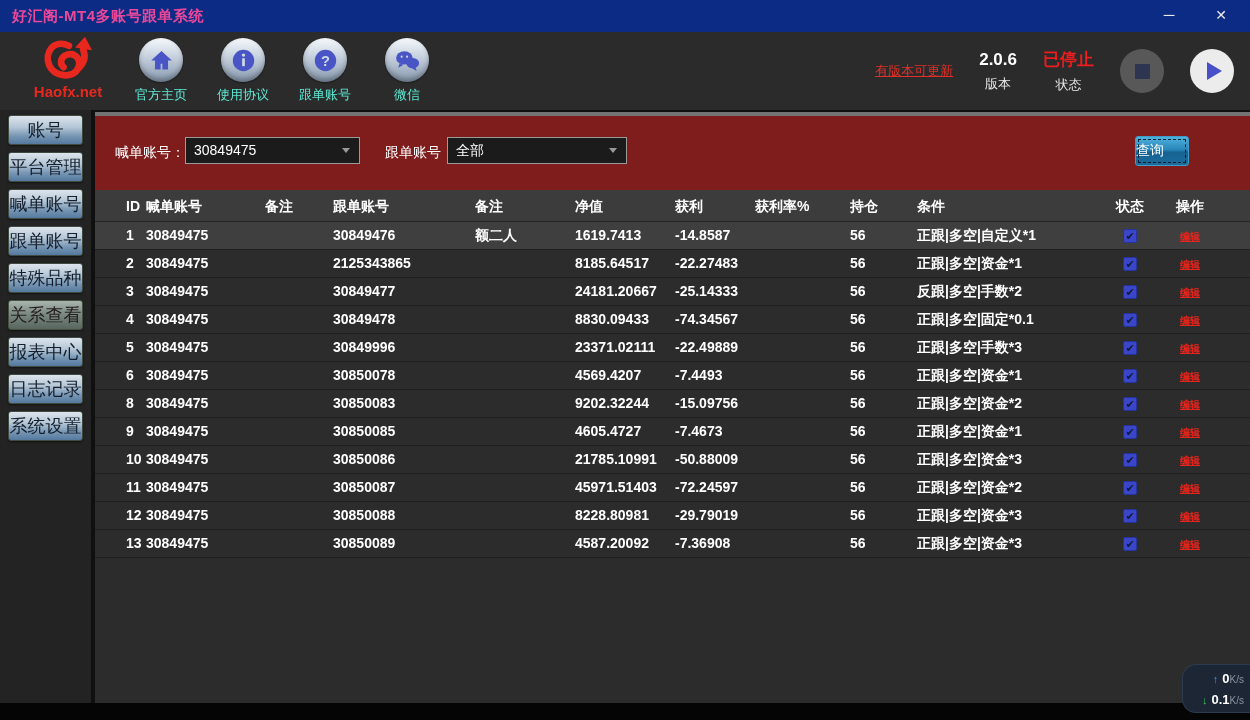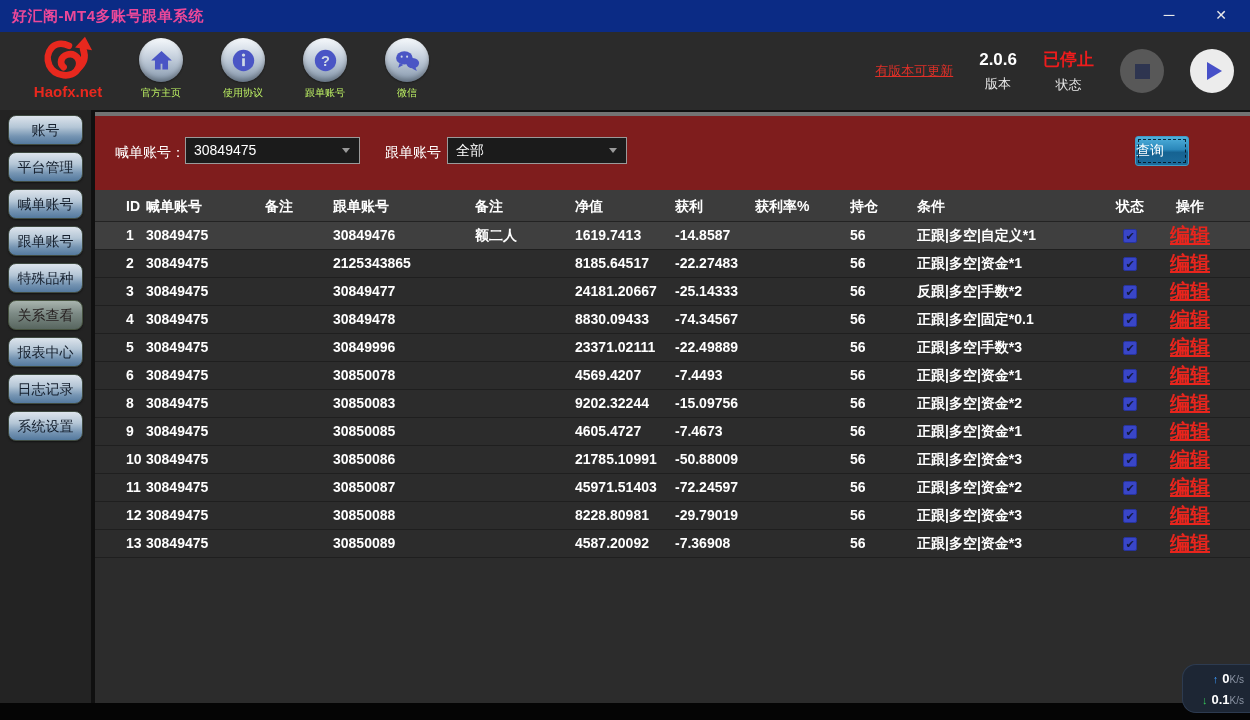--- a/index.html
+++ b/index.html
@@ -18,38 +18,38 @@
   .logo{position:absolute;left:12px;top:3px;width:112px;height:72px;text-align:center}
   .logo svg{display:block;margin:0 auto}
   .logo-text{color:#e8281e;font-size:15px;font-weight:bold;margin-top:-2px}
   .nav{position:absolute;left:130px;top:4px;display:flex;gap:20px}
   .nav-item{width:62px;text-align:center;cursor:default}
   .nav-circle{width:44px;height:44px;border-radius:50%;margin:2px auto 4px;
       background:linear-gradient(180deg,#f6f9fc 0%,#c4cfdc 45%,#8698ad 100%);
       box-shadow:inset 0 -3px 5px rgba(0,0,0,.28),0 1px 2px rgba(0,0,0,.4);
       display:flex;align-items:center;justify-content:center}
   .nav-circle svg{width:27px;height:27px}
-  .nav-label{color:#bef264;font-size:10px}
+  .nav-label{color:#5eead4;font-size:13px}
   .header-right{position:absolute;right:16px;top:0;height:78px;display:flex;align-items:center;gap:26px}
   .update-link{color:#e03028;font-size:13px;text-decoration:underline;white-space:nowrap}
   .stat{text-align:center}
   .stat-value{color:#fff;font-size:17px;font-weight:bold;white-space:nowrap}
   .stat-value.red{color:#ee1c1c}
   .stat-label{color:#e8e8e8;font-size:13px;margin-top:5px}
   .circle-action{width:44px;height:44px;border-radius:50%;display:flex;align-items:center;justify-content:center}
   .stop-btn{background:#585858}
   .stop-btn .sq{width:15px;height:15px;background:#2e3550}
   .play-btn{background:#ececec}
   .play-btn .tri{width:0;height:0;border-left:15px solid #4750c8;border-top:9px solid transparent;border-bottom:9px solid transparent;margin-left:4px}
 
   
   .sidebar{position:absolute;left:0;top:110px;width:91px;height:593px;background:#232323;padding-top:5px}
-  .side-btn{width:75px;height:30px;margin:0 auto 7px;border:1px solid #3f4a41;border-radius:8px;
+  .side-btn{width:75px;height:30px;margin:0 auto 7px;border:1px solid #3f4a41;border-radius:3px;
       background:linear-gradient(180deg,#dde4ec 0%,#b4c6d6 40%,#7695b3 72%,#54799e 100%);
-      color:#141e2c;font-size:14px;line-height:28px;text-align:center;cursor:default;
+      color:#141e2c;font-size:18px;line-height:28px;text-align:center;cursor:default;
       box-shadow:0 1px 2px rgba(0,0,0,.5)}
   .side-btn.active{background:linear-gradient(180deg,#a9b4ae 0%,#7c8a85 45%,#58665f 100%);border-color:#46523f;color:#241e1e}
 
   
   .content{position:absolute;left:95px;top:112px;width:1246px;height:591px;background:#7f1d1d;border-top:4px solid #737373}
   .flabel{position:absolute;color:#fff;font-size:14px;top:28px;white-space:nowrap}
   .flabel.l1{left:20px}.flabel.l2{left:290px}
   .select{position:absolute;top:21px;height:27px;background:#1b1b1b;border:1px solid #9a9a9a;color:#fff;font-size:14px;line-height:25px;padding-left:8px;cursor:default}
   .select.s1{left:90px;width:175px}
   .select.s2{left:352px;width:180px}
@@ -66,21 +66,21 @@
   .thead .cell{line-height:32px}
   .cell{font-size:14px;color:#fff;font-weight:bold;overflow:hidden;white-space:nowrap}
   .cell.c-id{padding-left:31px}
   .cell.center{text-align:center}
   .trow{height:28px;background:#2c2c2c;border-bottom:1px solid #1f1f1f}
   .trow.selected{background:#3f3f3f}
   .trow .cell{line-height:27px}
   .cell.flexc{display:flex;align-items:center;justify-content:center}
   .checkbox{width:14px;height:14px;background:#3946c8;border:1px solid #27339b;border-radius:2px;
       color:#141a3e;font-size:11px;line-height:12px;text-align:center;font-weight:bold}
-  .edit-link{color:#e8251d;text-decoration:underline;font-weight:bold;font-size:20px;cursor:default}
+  .edit-link{color:#e8251d;text-decoration:underline;font-weight:bold;font-size:10px;cursor:default}
 
   
   .bottomstrip{position:absolute;left:0;top:703px;width:100%;height:17px;background:#050505}
   .speed-pill{position:absolute;right:0;top:664px;width:68px;height:49px;background:#1d2634;
       border:1px solid #2d3b50;border-right:none;border-radius:14px 0 0 14px;
       padding:4px 6px 0 0;text-align:right;z-index:5}
   .speed-line{font-size:11px;line-height:20px;white-space:nowrap}
   .speed-line .arr-up{color:#3d9bff;font-weight:bold;margin-right:4px}
   .speed-line .arr-down{color:#35c759;font-weight:bold;margin-right:4px}
   .speed-line .val{color:#fff;font-weight:bold;font-size:13px}

